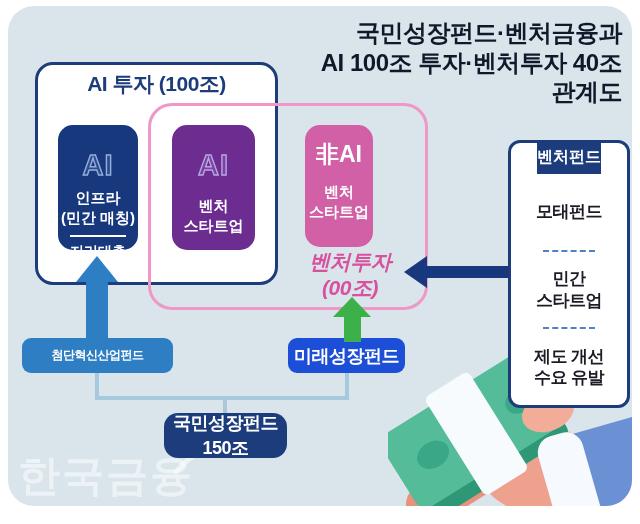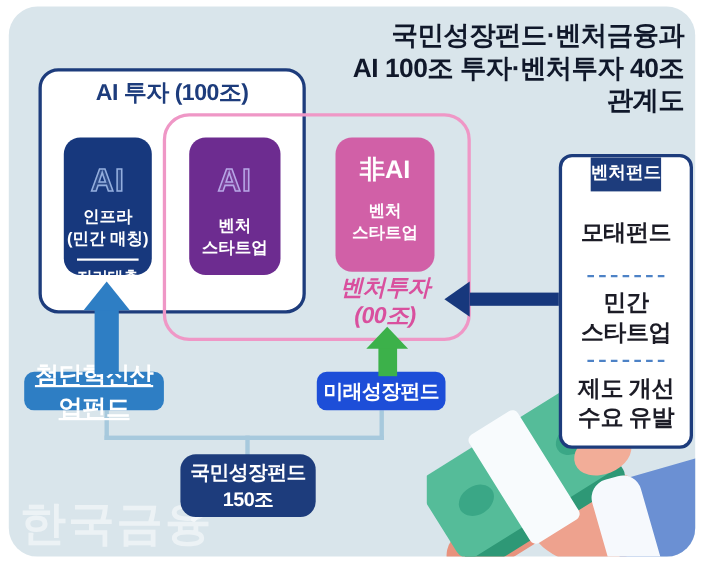--- a/index.html
+++ b/index.html
@@ -21,21 +21,21 @@
 
   
   .pink-box { position:absolute; left:148px; top:103px; width:280px; height:207px;
               border:3px solid #ef97c6; border-radius:24px; z-index:2; }
 
   
   .block { position:absolute; border-radius:15px; color:#ffffff; text-align:center; z-index:3;
            display:flex; flex-direction:column; align-items:center; }
   .block-navy   { left:58px;  top:125px; width:80px; height:125px; background:#17387d; }
   .block-purple { left:172px; top:125px; width:83px; height:125px; background:#6d2c90; }
-  .block-pink   { left:305px; top:125px; width:90px; height:122px; background:#d160a7; }
+  .block-pink   { left:305px; top:125px; width:68px; height:122px; background:#d160a7; }
 
   .ai-glyph { font-size:29px; font-weight:800; letter-spacing:1px; margin-top:24px;
               color:rgba(255,255,255,0.10); -webkit-text-stroke:1.4px #93aede; }
   .ai-glyph.purple { -webkit-text-stroke:1.4px #b7a6e6; }
   .nonai-glyph { font-size:23px; font-weight:800; margin-top:14px; color:#ffffff; }
   .block-label { font-size:15px; font-weight:800; line-height:1.3; margin-top:6px; white-space:pre-line; }
   .block-divider { width:56px; border-top:2px solid #ffffff; margin:8px 0 6px 0; }
   .block-footer { font-size:14px; font-weight:800; }
 
   
@@ -43,21 +43,21 @@
                    font-size:21px; font-weight:800; color:#d9509e; line-height:1.25; z-index:3; letter-spacing:-0.5px;font-style:italic;}
 
   
   .vf-box { position:absolute; left:508px; top:140px; width:122px; height:268px;
             background:#ffffff; border:3px solid #1d3c7c; border-radius:12px;
             overflow:hidden; z-index:3; display:flex; flex-direction:column;align-items:center; }
   .vf-header { background:#1d3c7c; color:#ffffff; font-size:16px; font-weight:800;
                text-align:center; padding:4px 0 6px 0; flex:0 0 auto; }
   .vf-body { flex:1; display:flex; flex-direction:column; }
   .vf-item { flex:1; display:flex; align-items:center; justify-content:center;
-             font-size:21px; font-weight:800; color:#1c1c26; text-align:center;
+             font-size:17px; font-weight:800; color:#1c1c26; text-align:center;
              line-height:1.25; white-space:pre-line; letter-spacing:-0.5px;}
   .vf-sep { border-top:2px dashed #4d82c6; margin:0 9px; }
 
   
   .arrow-part { position:absolute; z-index:4; }
   .navy-shaft { left:427px; top:266px; width:81px; height:12px; background:#17387d; }
   .navy-head  { left:404px; top:256px; width:0; height:0;
                 border-top:16px solid transparent; border-bottom:16px solid transparent;
                 border-right:23px solid #17387d; }
   .blue-shaft { left:86px; top:280px; width:22px; height:60px; background:#2e7ec4; }
@@ -72,23 +72,23 @@
   
   .conn { position:absolute; background:#a7c9dd; z-index:1; }
   .conn-v1 { left:95px;  top:373px; width:4px; height:27px; }
   .conn-v2 { left:345px; top:373px; width:4px; height:27px; }
   .conn-h  { left:95px;  top:396px; width:254px; height:4px; }
   .conn-v3 { left:223px; top:396px; width:4px; height:19px; }
 
   
   .badge { position:absolute; color:#ffffff; font-weight:800; text-align:center; z-index:3;
            display:flex; align-items:center; justify-content:center; letter-spacing:-0.5px;}
-  .badge-blue  { left:22px;  top:338px; width:127px; height:35px; background:#2e7ec4; border-radius:9px; font-size:22px;text-decoration:underline; }
+  .badge-blue  { left:22px;  top:338px; width:151px; height:35px; background:#2e7ec4; border-radius:9px; font-size:12px; }
   .badge-green { left:288px; top:338px; width:117px; height:35px; background:#1d4ed8; border-radius:9px; font-size:18px; }
-  .badge-navy  { left:164px; top:413px; width:123px; height:57px; background:#1d3c7c; border-radius:14px;
+  .badge-navy  { left:164px; top:413px; width:123px; height:45px; background:#1d3c7c; border-radius:14px;
                  font-size:18px; line-height:1.35; flex-direction:column; }
 
   
   .watermark { position:absolute; left:18px; top:448px; font-size:42px; font-weight:800;
                color:rgba(255,255,255,0.5); letter-spacing:2px; z-index:2; }
   .swoosh { position:absolute; left:172px; top:438px; z-index:2; }
 
   
   .hand-clip { position:absolute; left:8px; top:6px; width:624px; height:500px;
                border-radius:26px; overflow:hidden; z-index:2; pointer-events:none; }

